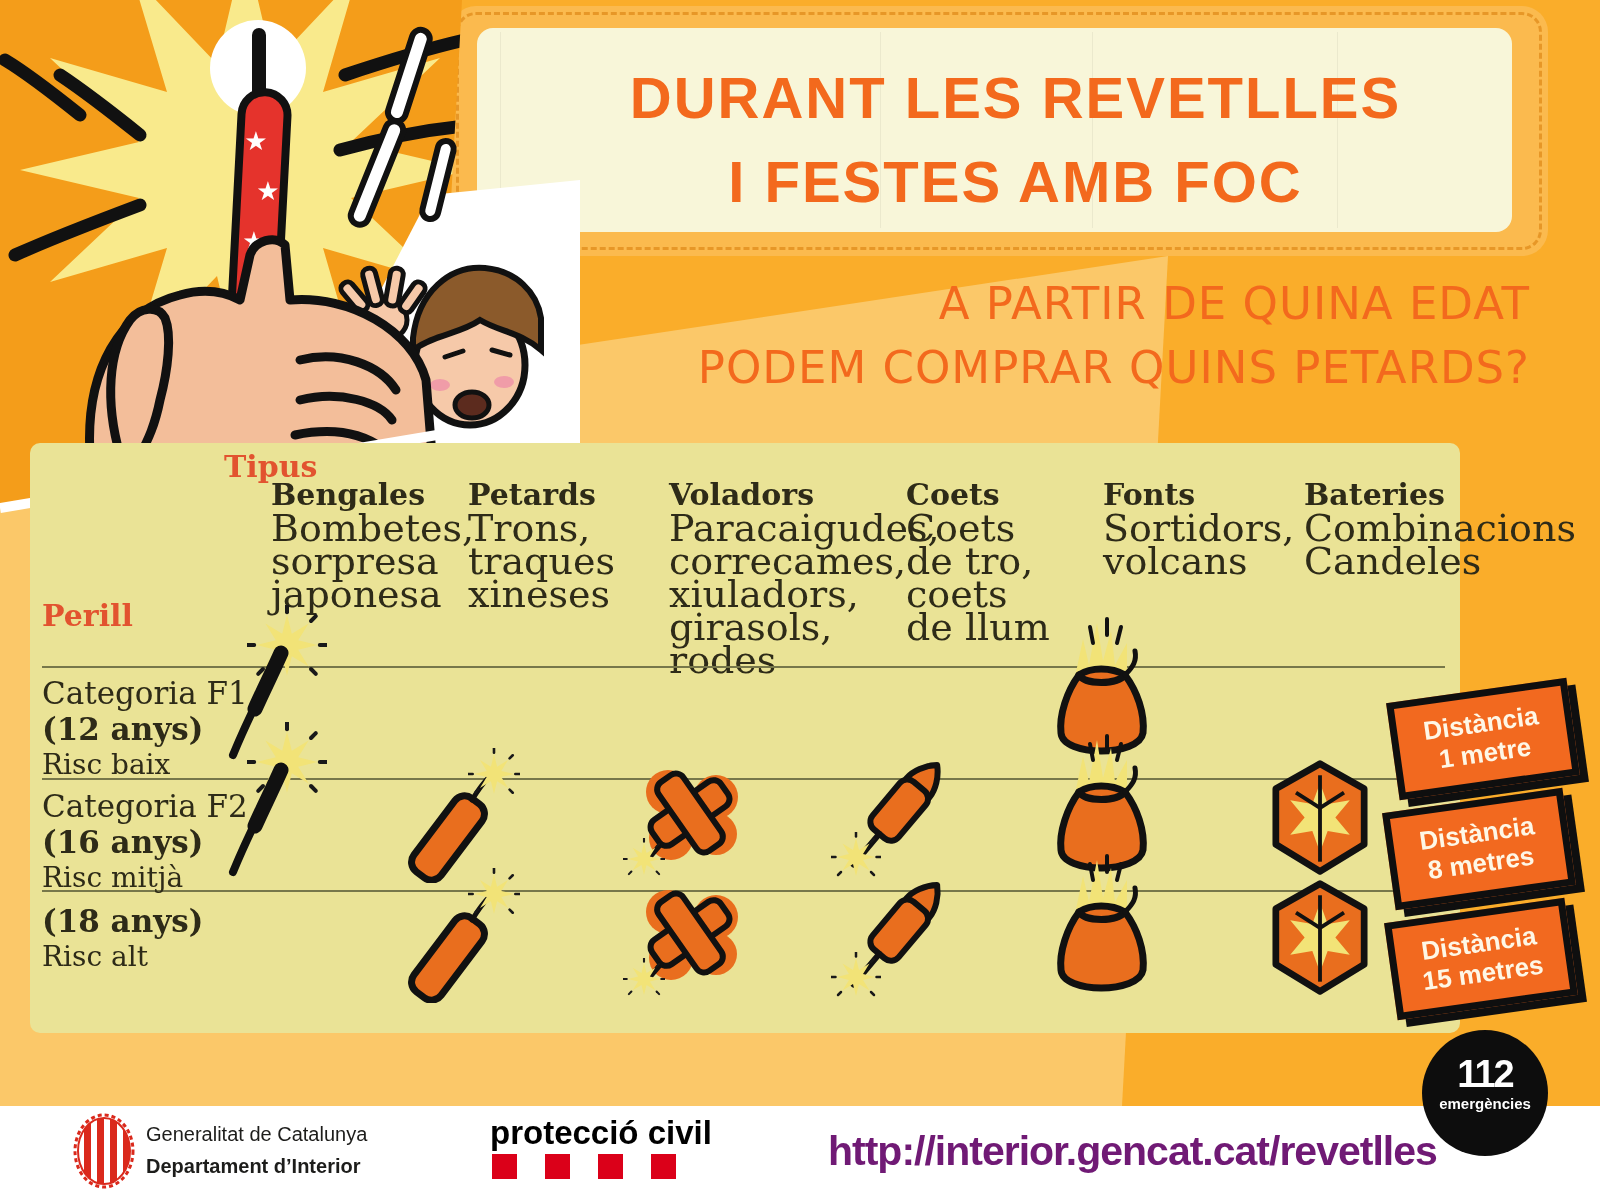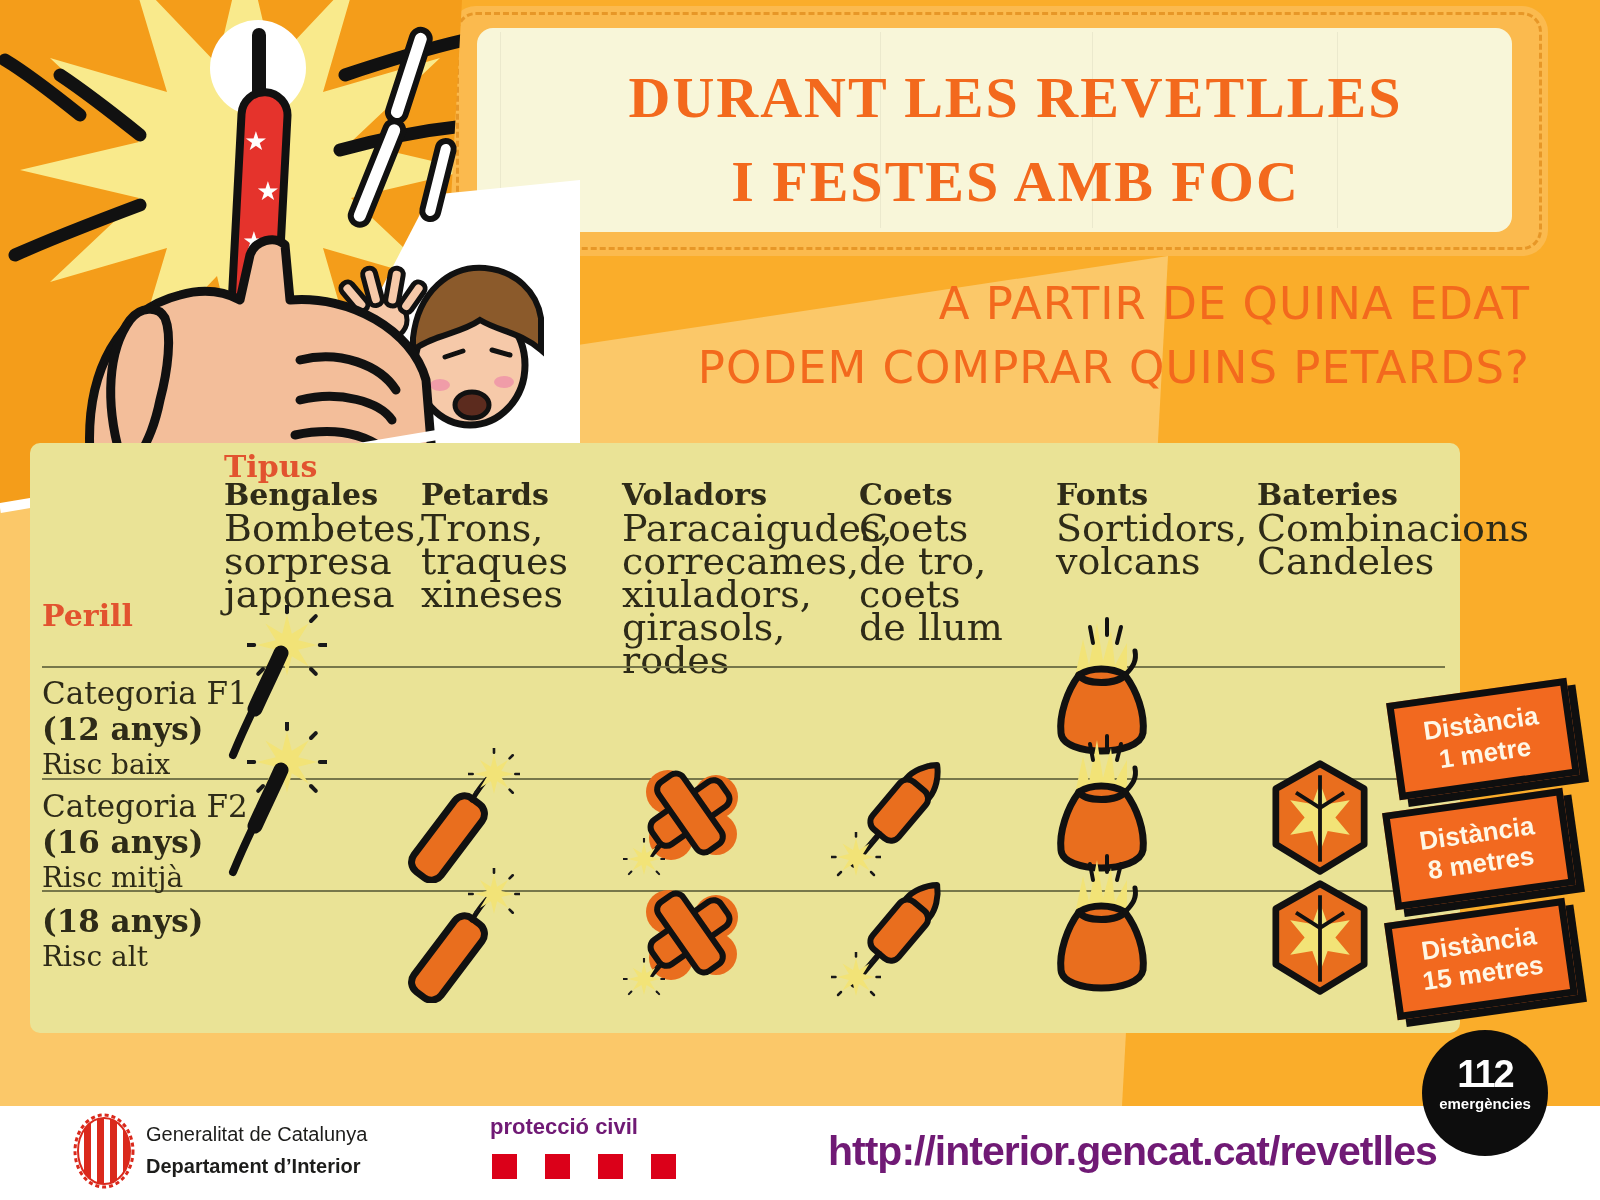--- a/index.html
+++ b/index.html
@@ -10,37 +10,37 @@
   
   #bg-wedge{left:0;top:0;width:1600px;height:1200px;background:#FBC869;
     clip-path:polygon(0px 432px,1168px 256px,1122px 1106px,0px 1106px);}
 
   
   #title-frame{left:450px;top:6px;width:1098px;height:250px;background:#FBBA4E;border-radius:26px;}
   #title-frame::before{content:"";position:absolute;inset:6px;border:3px dashed rgba(219,128,14,.6);border-radius:20px;}
   #title-panel{left:477px;top:28px;width:1035px;height:204px;background:#F8F6D9;border-radius:16px;}
   .panel-line{top:32px;height:196px;width:1px;background:rgba(0,0,0,.05);}
   .title-text{left:477px;width:1077px;text-align:center;color:#F3691D;
-    font-family:Liberation Serif, serif;font-weight:bold;font-size:58px;letter-spacing:2px;}
+    font-family:Liberation Sans, sans-serif;font-weight:bold;font-size:58px;letter-spacing:2px;}
   #title-l1{top:64px;} #title-l2{top:148px;}
 
   
   #subtitle{right:70px;top:272px;text-align:right;color:#F3691D;
     font-family:"DejaVu Sans",sans-serif;font-weight:normal;font-size:45px;
     letter-spacing:1px;line-height:1.42;}
 
   
   #illustration{left:0;top:0;}
 
   
   #table-panel{left:30px;top:443px;width:1430px;height:590px;background:#EAE396;border-radius:10px;}
   .tbl-label{font-family:"DejaVu Serif",serif;font-size:30px;color:#E2532F;font-weight:bold;}
   #label-tipus{left:224px;top:449px;}
   #label-perill{left:42px;top:598px;}
-  .col-head{top:478px;width:200px;font-family:"DejaVu Serif",serif;color:#2E2B18;}
+  .col-head{top:478px;width:200px;font-family:"DejaVu Serif",serif;color:#2E2B18;margin-left:47px;}
   .col-head .col-name{font-weight:bold;font-size:30px;line-height:34px;}
   .col-head .col-desc{font-size:38px;line-height:33px;white-space:pre-line;}
   .row-line{height:2px;background:#77774A;left:42px;width:1403px;}
   .row-head{left:42px;width:220px;font-family:"DejaVu Serif",serif;color:#2E2B18;}
   .row-head .row-cat{font-weight:normal;font-size:31px;line-height:36px;}
   .row-head .row-age{font-weight:bold;font-size:31px;line-height:36px;}
   .row-head .row-risk{font-size:28px;line-height:36px;}
   .cell-icon{position:absolute;}
 
   
@@ -48,21 +48,21 @@
     box-shadow:8px 8px 0 #0F0F0F;transform:rotate(-8deg);color:#FEF7E6;
     display:flex;align-items:center;justify-content:center;text-align:center;
     font-weight:bold;font-size:26px;line-height:1.15;white-space:pre-line;
     font-family:"Liberation Sans",sans-serif;}
   #badge-1{left:1392px;top:690px;} #badge-2{left:1388px;top:800px;} #badge-3{left:1390px;top:910px;}
 
   
   #footer{left:0;top:1106px;width:1600px;height:94px;background:#FFFFFF;}
   #gencat-text{left:146px;top:1118px;color:#1D1D1B;font-size:20px;line-height:32px;}
   #gencat-text .bold{font-weight:bold;}
-  #proteccio-text{left:490px;top:1114px;color:#701a75;font-weight:bold;font-size:22px;}
+  #proteccio-text{left:490px;top:1114px;color:#000000;font-weight:bold;font-size:33px;}
   .red-sq{width:25px;height:25px;background:#DB0019;top:1154px;}
   #footer-url{left:828px;top:1128px;color:#701a75;font-weight:bold;font-size:41px;letter-spacing:-1px;}
   #badge-112{left:1422px;top:1030px;width:126px;height:126px;border-radius:50%;background:#0D0D0D;
     color:#fff;text-align:center;}
   #badge-112 .num{font-size:38px;font-weight:bold;line-height:1;margin-top:25px;letter-spacing:-2px;text-align:center;}
   #badge-112 .lbl{font-size:15px;font-weight:bold;margin-top:2px;letter-spacing:0;}
 </style>
 </head>
 <body>
 

